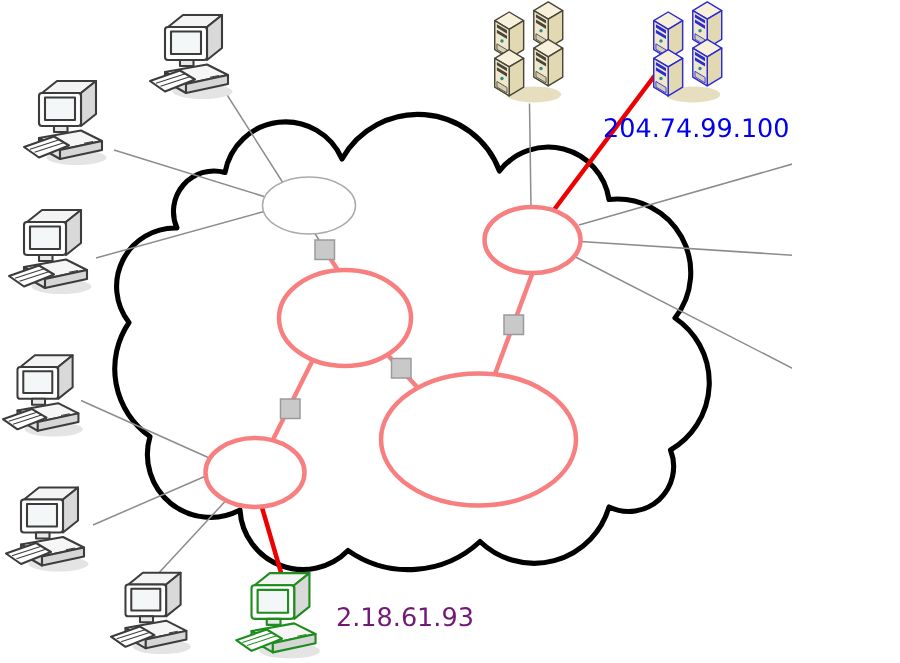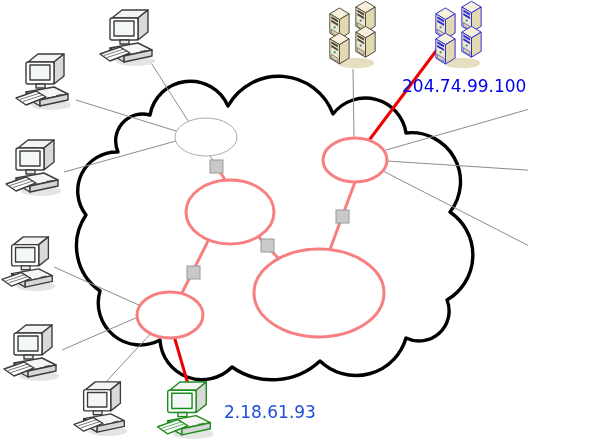--- a/index.html
+++ b/index.html
@@ -1,21 +1,21 @@
 <!DOCTYPE html>
 <html><head>
 <meta charset="utf-8">
 <style>
   html,body{margin:0;padding:0;background:#fff;}
   .stage{position:relative;width:528px;height:442px;background:#ffffff;overflow:hidden;
          font-family:"DejaVu Sans","Liberation Sans",sans-serif;}
   .scene{position:absolute;left:0;top:0;width:600px;height:442px;}
   .ip-label{position:absolute;font-size:17px;line-height:1;white-space:nowrap;}
   .ip-label.blue{left:402px;top:78px;color:#0000ee;}
-  .ip-label.green{left:224px;top:404px;color:#1d4ed8;}
+  .ip-label.green{left:224px;top:404px;color:#701a75;}
   .thin{stroke:#8c8c8c;stroke-width:1;fill:none;}
   .backbone{stroke:#f87f7f;stroke-width:3;fill:none;}
   .hot{stroke:#ee0000;stroke-width:3;fill:none;}
   .cloud{fill:#ffffff;stroke:#000000;stroke-width:3.4;stroke-linejoin:round;}
   .rede{fill:#ffffff;stroke:#f87f7f;stroke-width:3;}
   .whitee{fill:#ffffff;stroke:#ababab;stroke-width:1;}
   .sq{fill:#c9c9c9;stroke:#9a9a9a;stroke-width:1;}
   .ws-gray{color:#3c3c3c;}
   .ws-green{color:#1e8c1e;}
   .cluster-beige{color:#4a463a;}

